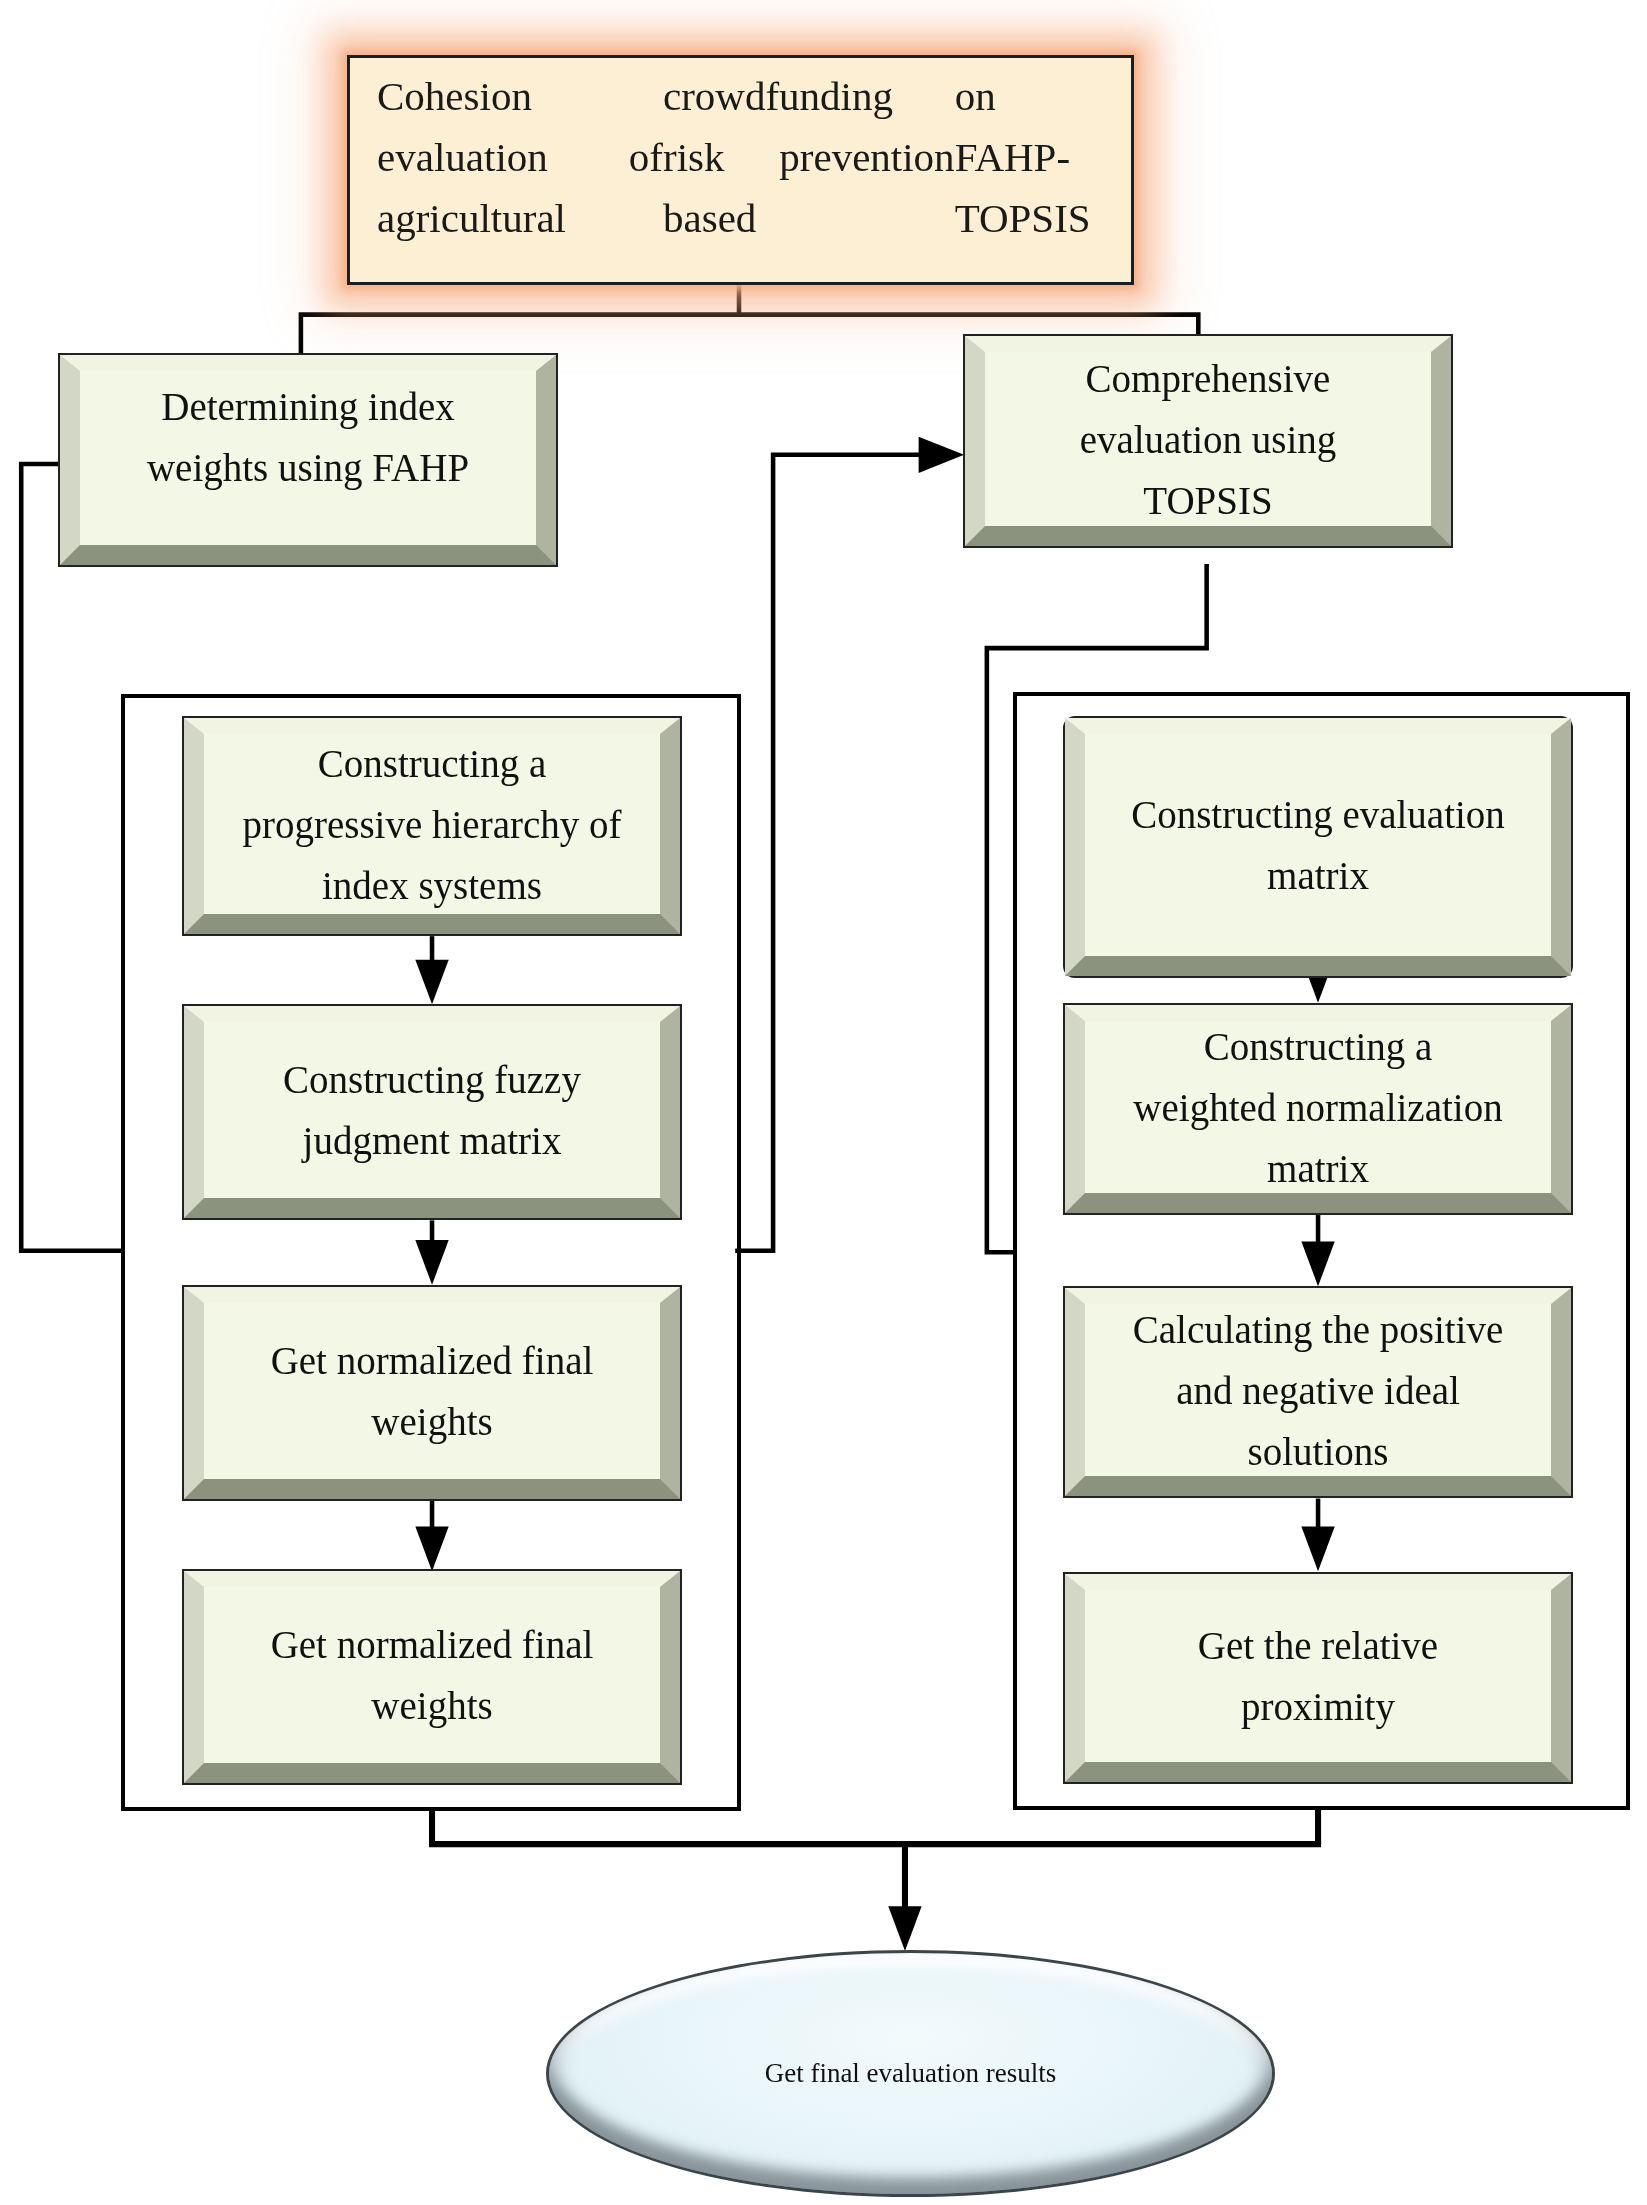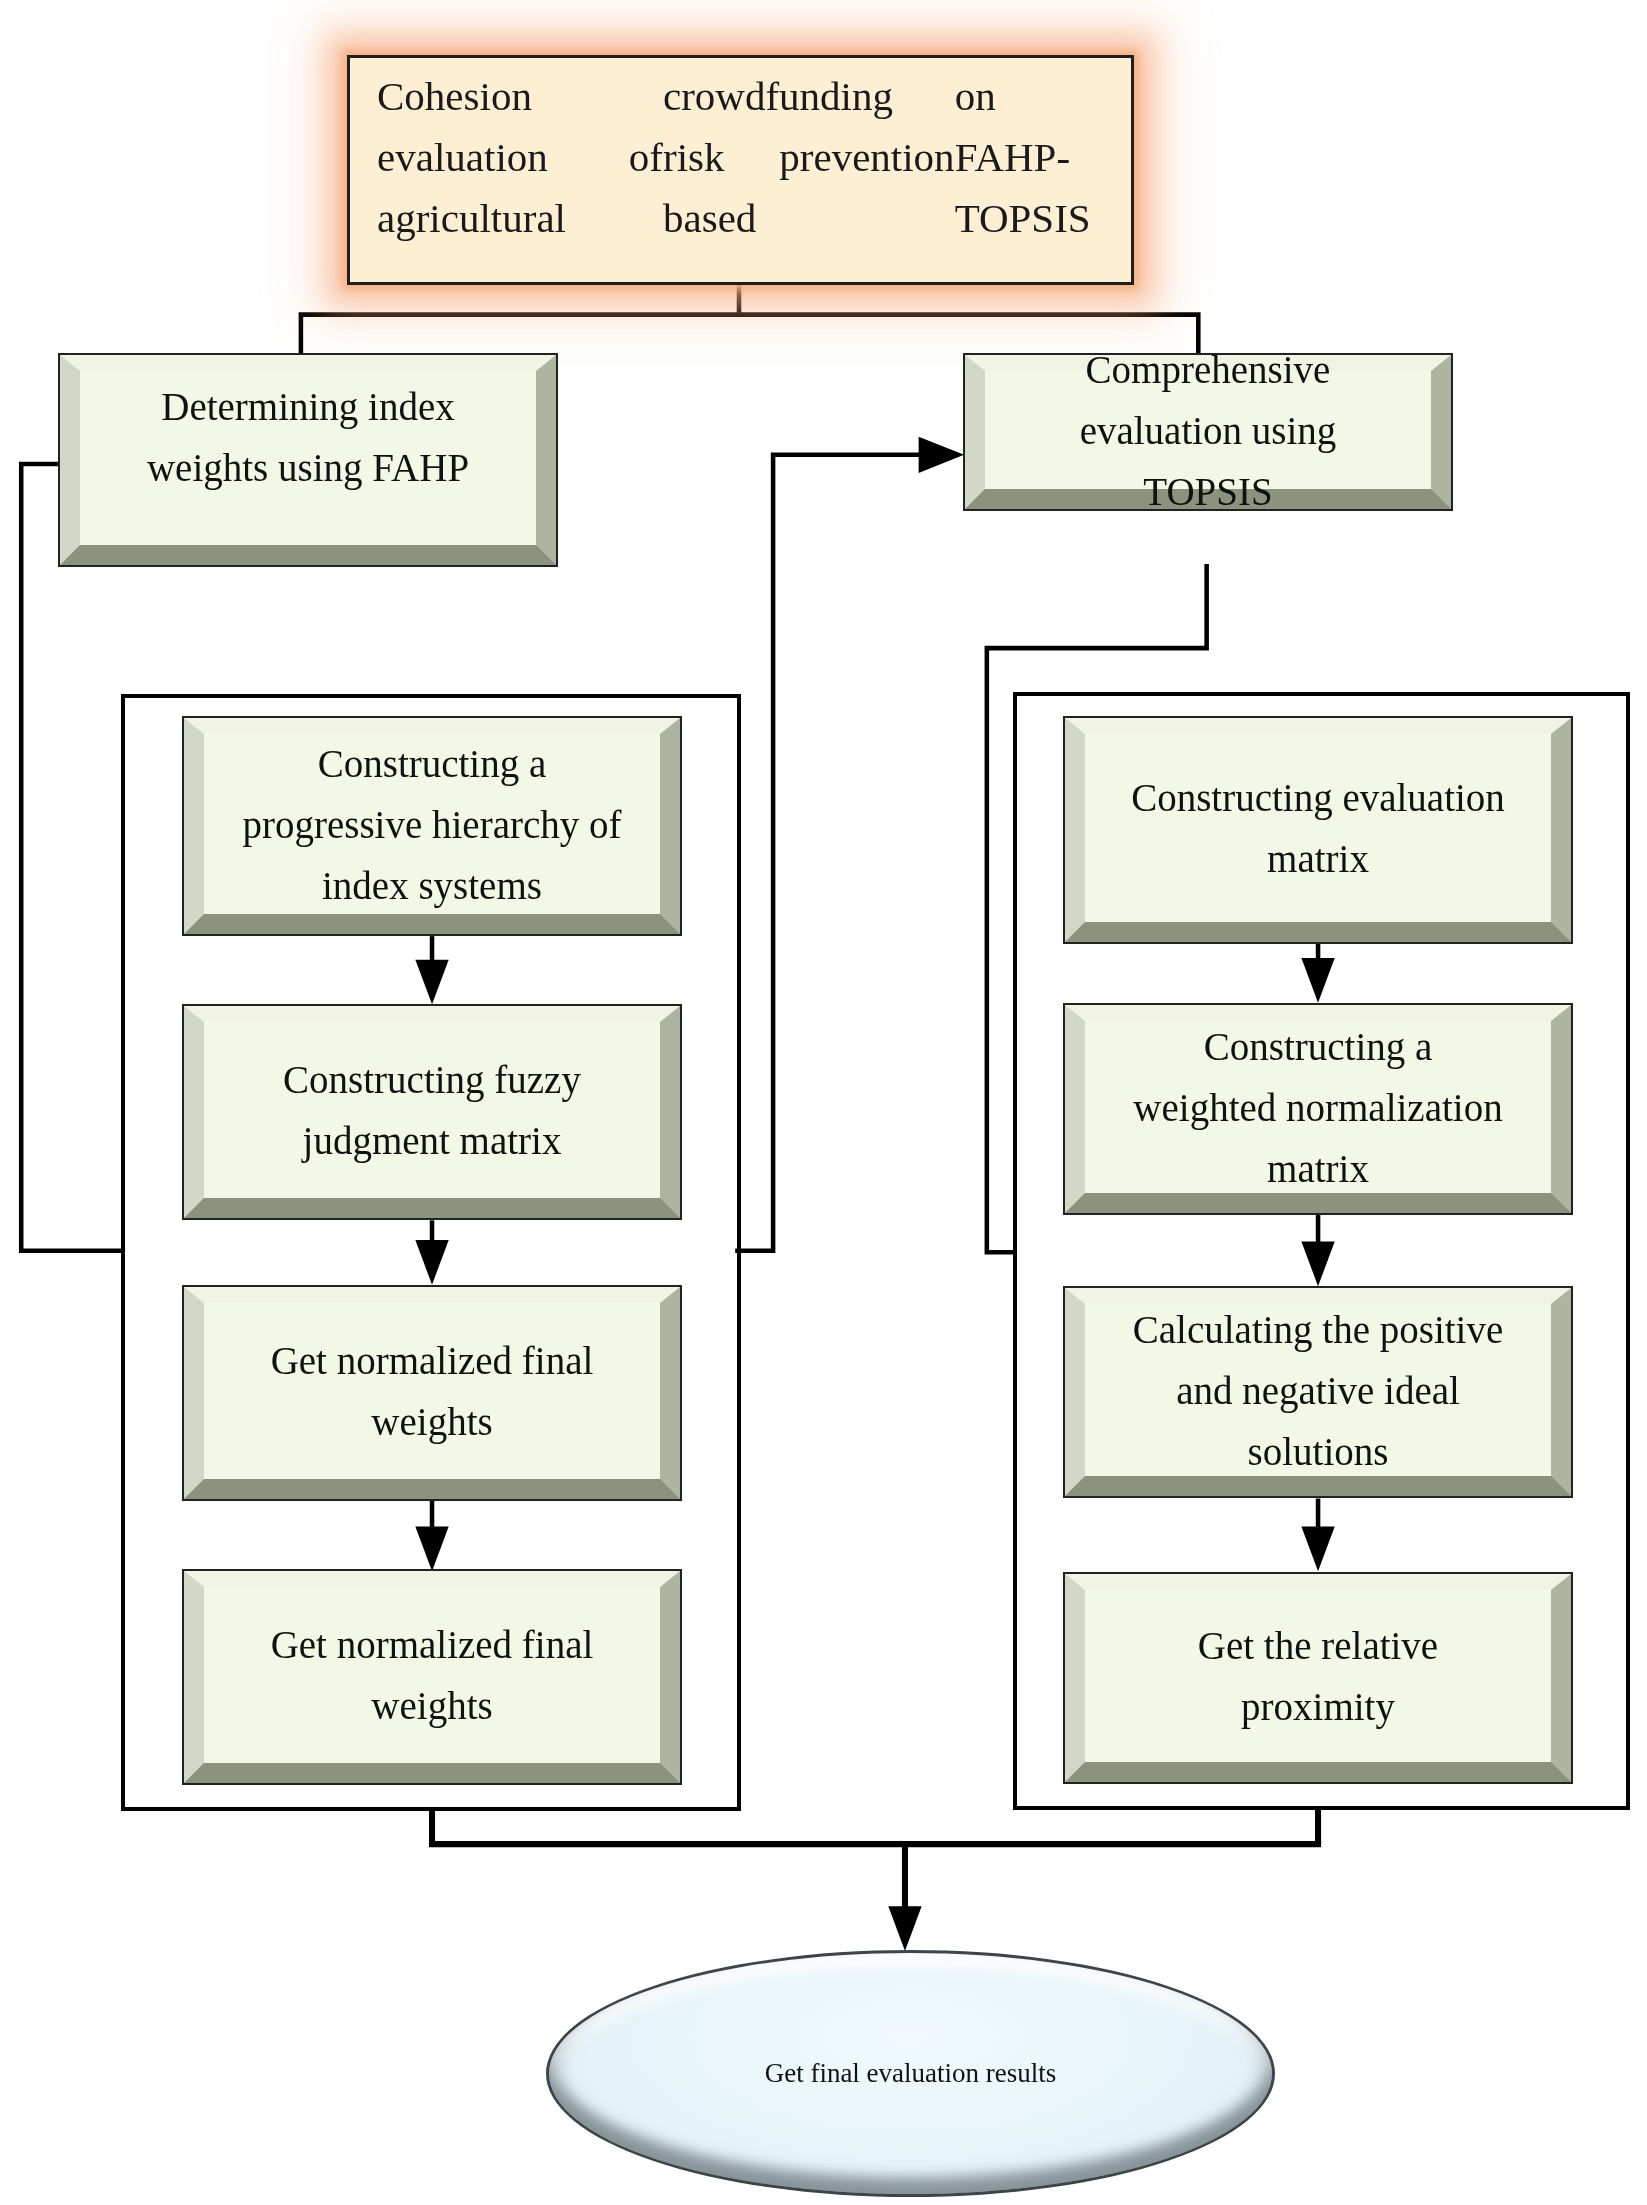--- a/index.html
+++ b/index.html
@@ -85,28 +85,28 @@
     text-align: center;
     white-space: pre-line;
     font-size: 39px;
     line-height: 61px;
     color: #111;
     padding: 0 10.6px;
   }
   .pad-b .label { padding-bottom: 42px; }
 
   .n-branch-left  { left: 58px;   top: 353px;  width: 500px; height: 214px; }
-  .n-branch-right { left: 963px; top: 353px;  width: 490px; height: 158px; }
+  .n-branch-right { left: 963px; top: 334px;  width: 490px; height: 214px; }
 
   .n-l1 { left: 182px;  top: 716px;  width: 500px; height: 220px; }
   .n-l2 { left: 182px;  top: 1004px; width: 500px; height: 216px; }
   .n-l3 { left: 182px;  top: 1285px; width: 500px; height: 216px; }
   .n-l4 { left: 182px;  top: 1569px; width: 500px; height: 216px; }
 
-  .n-r1 { left: 1063px; top: 716px;  width: 510px; height: 228px; }
+  .n-r1 { left: 1063px; top: 716px;  width: 510px; height: 262px; border-radius: 12px; }
   .n-r2 { left: 1063px; top: 1003px; width: 510px; height: 212px; }
   .n-r3 { left: 1063px; top: 1286px; width: 510px; height: 212px; }
   .n-r4 { left: 1063px; top: 1572px; width: 510px; height: 212px; }
 
   
   .result-ellipse {
     position: absolute;
     left: 546px; top: 1950px; width: 729px; height: 247px;
     border-radius: 50%;
     box-sizing: border-box;

